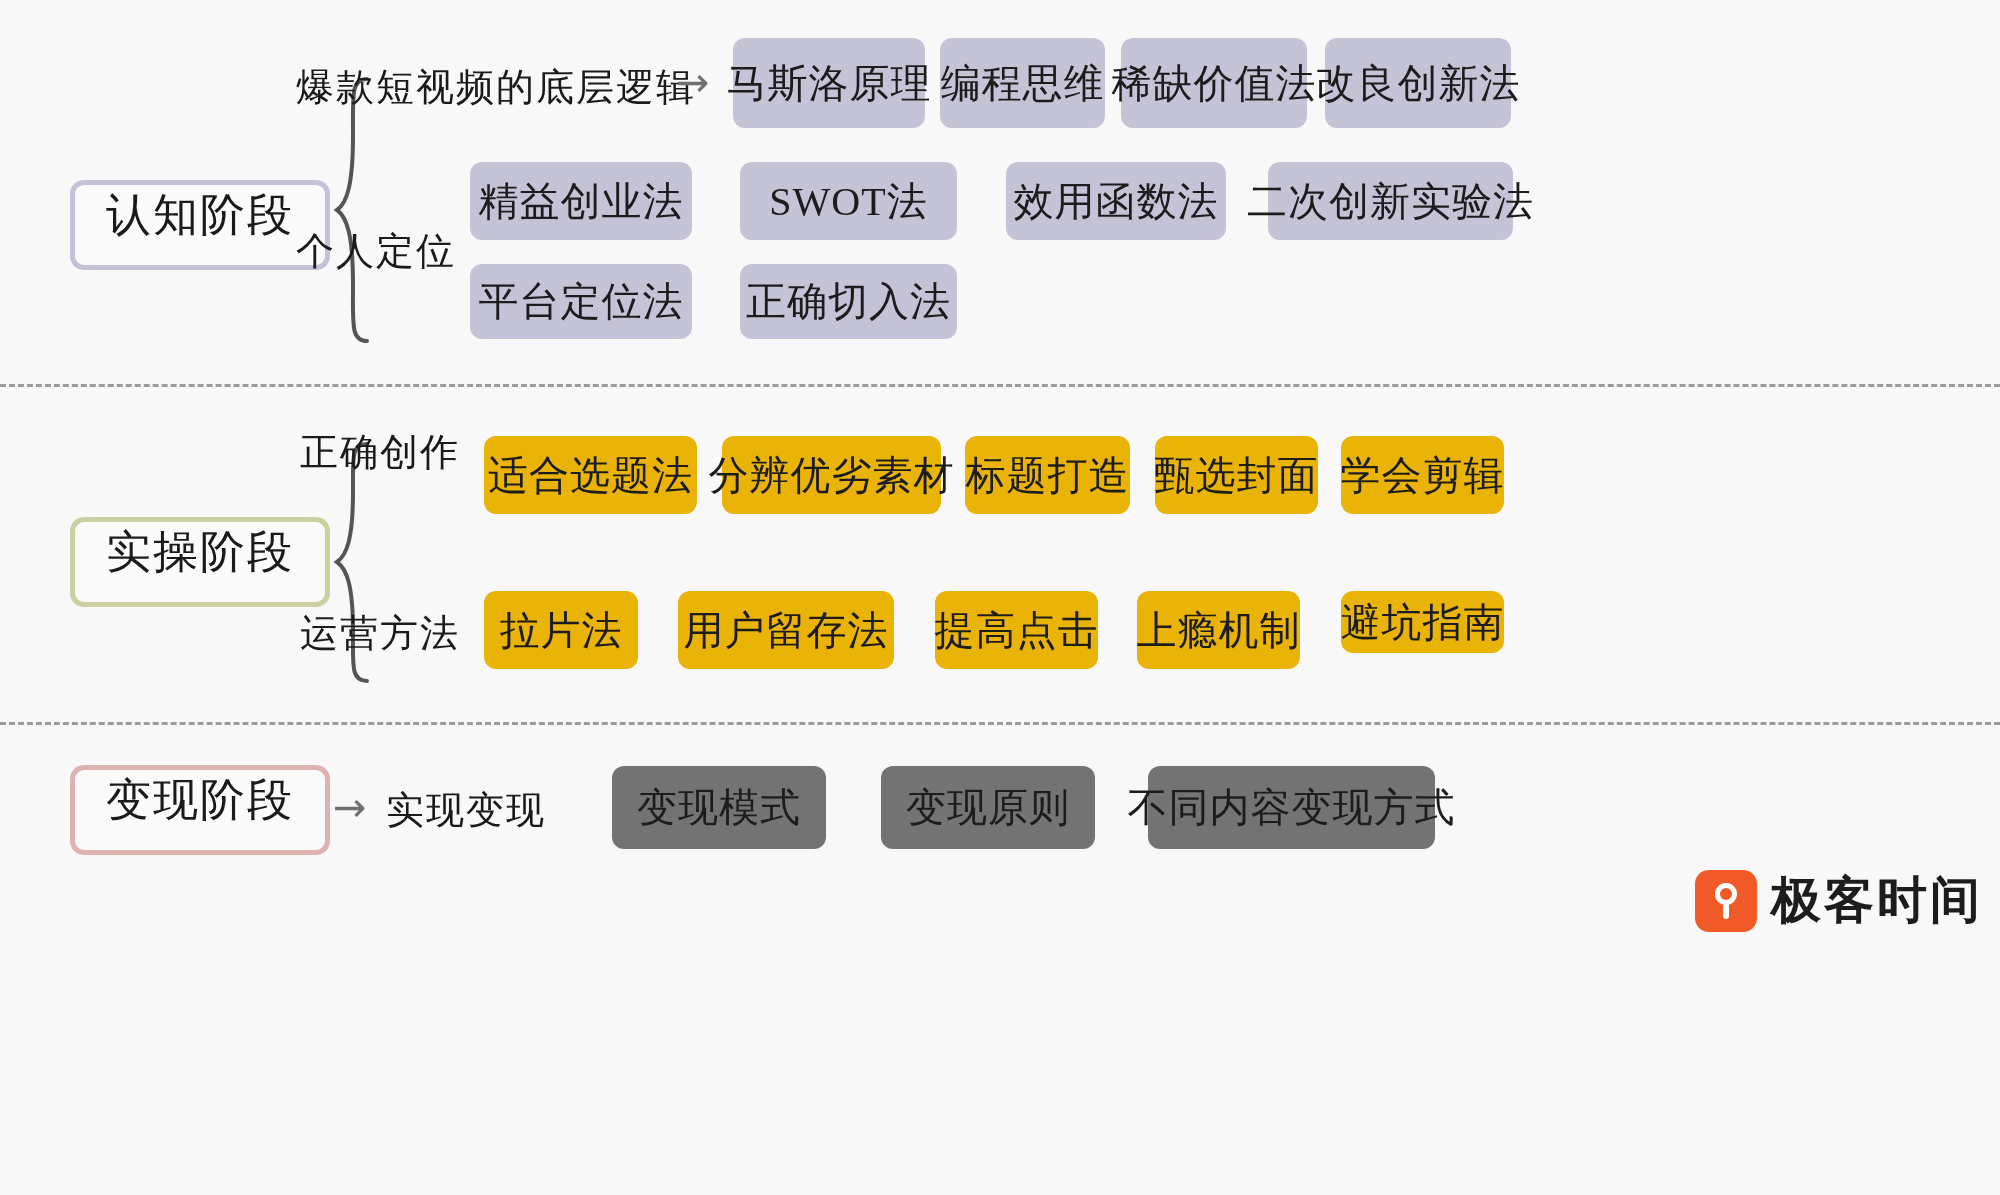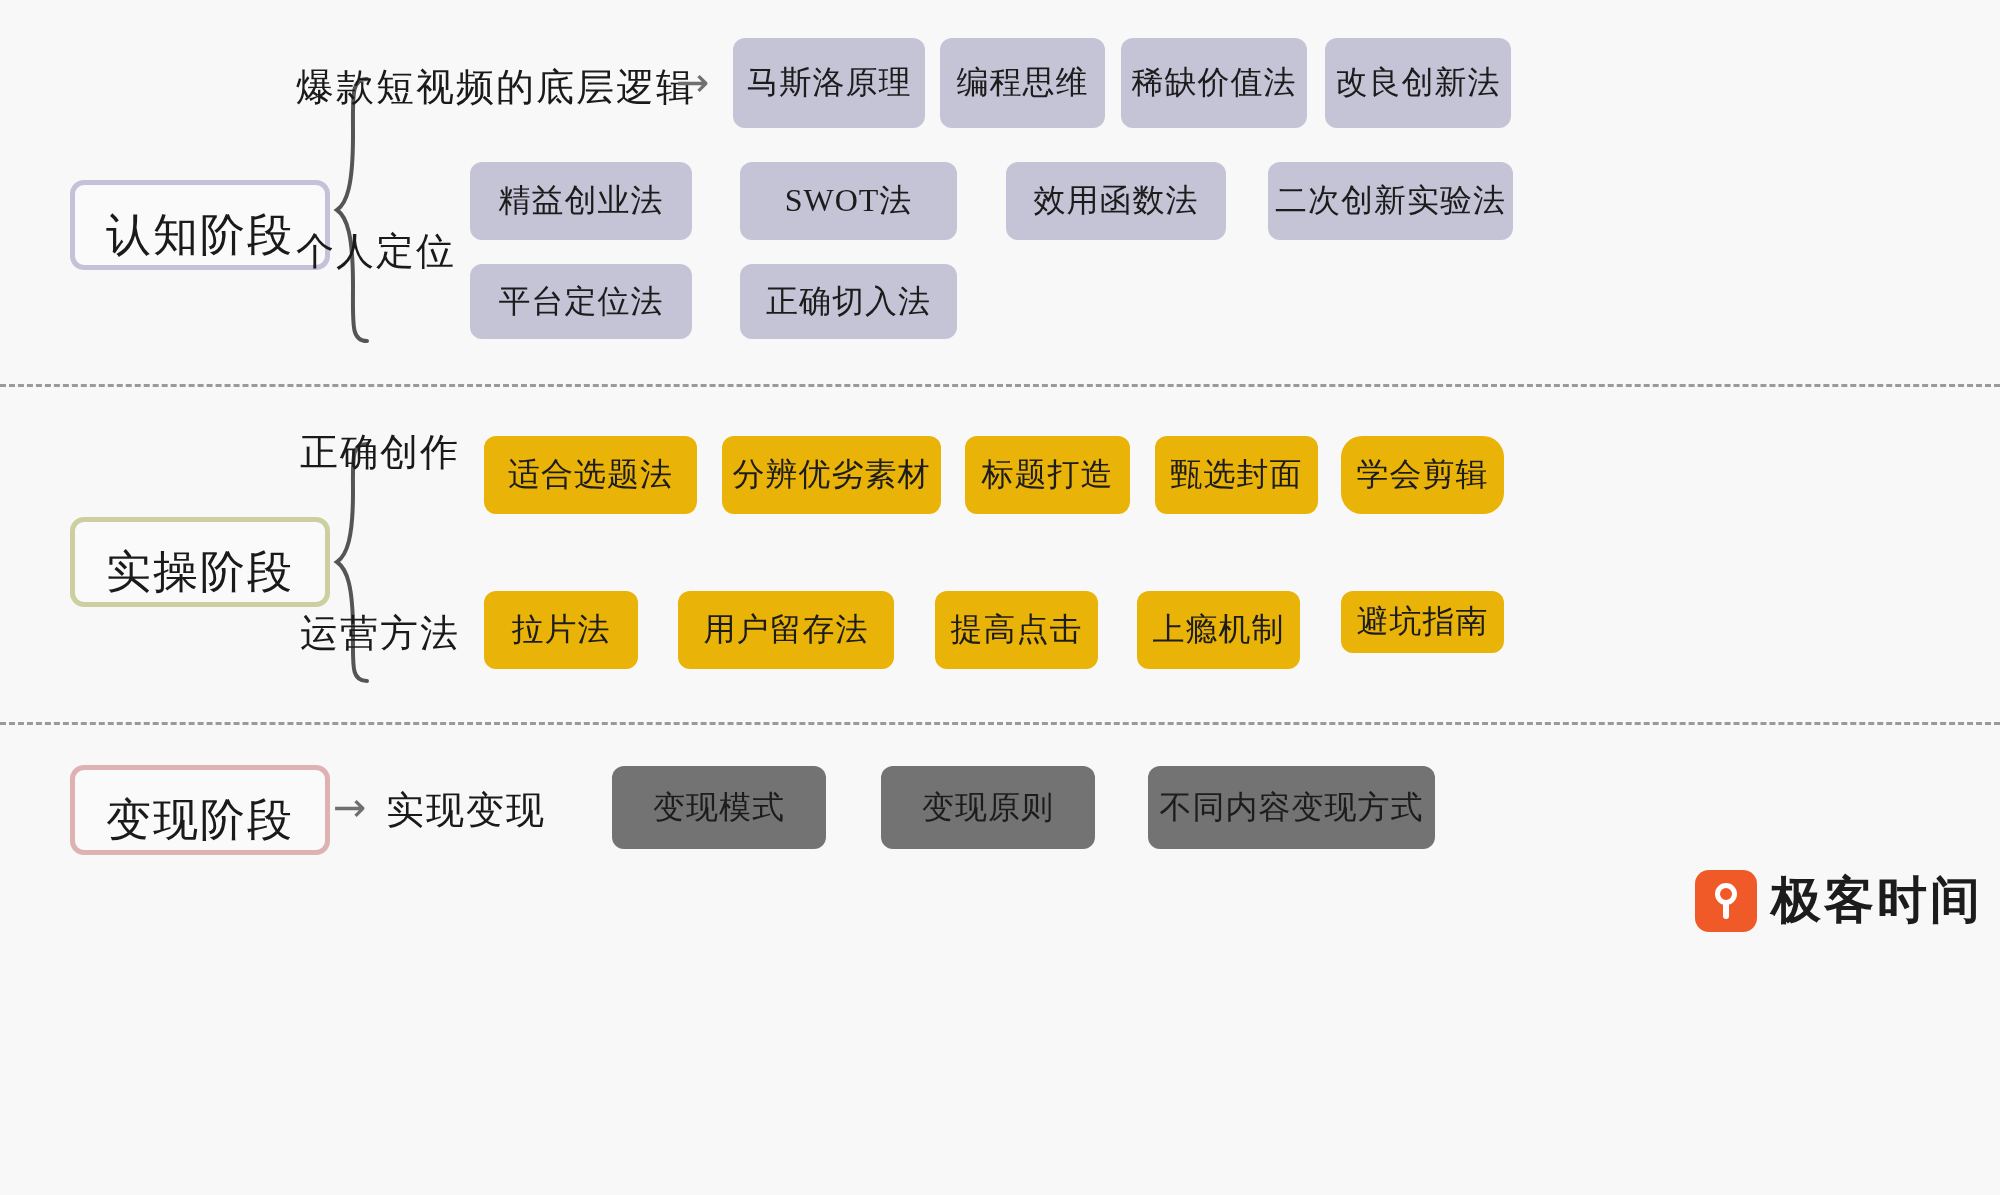--- a/index.html
+++ b/index.html
@@ -31,21 +31,21 @@
   }
 
   
   .stage-pill {
     position: absolute;
     box-sizing: border-box;
     border-radius: 14px;
     border: 5px solid #c4c2d8;
     background: #fafafa;
     display: flex;
-    align-items: flex-end;
+    align-items: flex-start;
     justify-content: center;
     font-size: 45px;
     letter-spacing: 2px;
     color: #1a1a1a;
   }
   .stage-pill.green { border-color: #ccd0a0; }
   .stage-pill.pink  { border-color: #dfb2b2; }
 
   
   .brace {
@@ -72,21 +72,21 @@
   }
 
   
   .card {
     position: absolute;
     box-sizing: border-box;
     border-radius: 12px;
     display: flex;
     align-items: center;
     justify-content: center;
-    font-size: 32px;
+    font-size: 40px;
     letter-spacing: 1px;
     color: #1c1c1c;
     white-space: nowrap;
   }
   .card.purple { background: #c5c3d6; }
   .card.green  { background: #eab308; }
   .card.pink   { background: #737373; }
 
   
   .logo {
@@ -207,21 +207,21 @@
   </div>
   <div class="card green" style="left:722px; top:436px; width:219px; height:78px;">
     <span>分辨优劣素材</span>
   </div>
   <div class="card green" style="left:965px; top:436px; width:165px; height:78px;">
     <span>标题打造</span>
   </div>
   <div class="card green" style="left:1155px; top:436px; width:163px; height:78px;justify-content:center;">
     <span>甄选封面</span>
   </div>
-  <div class="card green" style="left:1341px; top:436px; width:163px; height:78px;border-radius:21px;">
+  <div class="card green" style="left:1341px; top:436px; width:163px; height:78px;">
     <span>学会剪辑</span>
   </div>
 
   <div class="card green" style="left:484px; top:591px; width:154px; height:78px;">
     <span>拉片法</span>
   </div>
   <div class="card green" style="left:678px; top:591px; width:216px; height:78px;">
     <span>用户留存法</span>
   </div>
   <div class="card green" style="left:935px; top:591px; width:163px; height:78px;">

